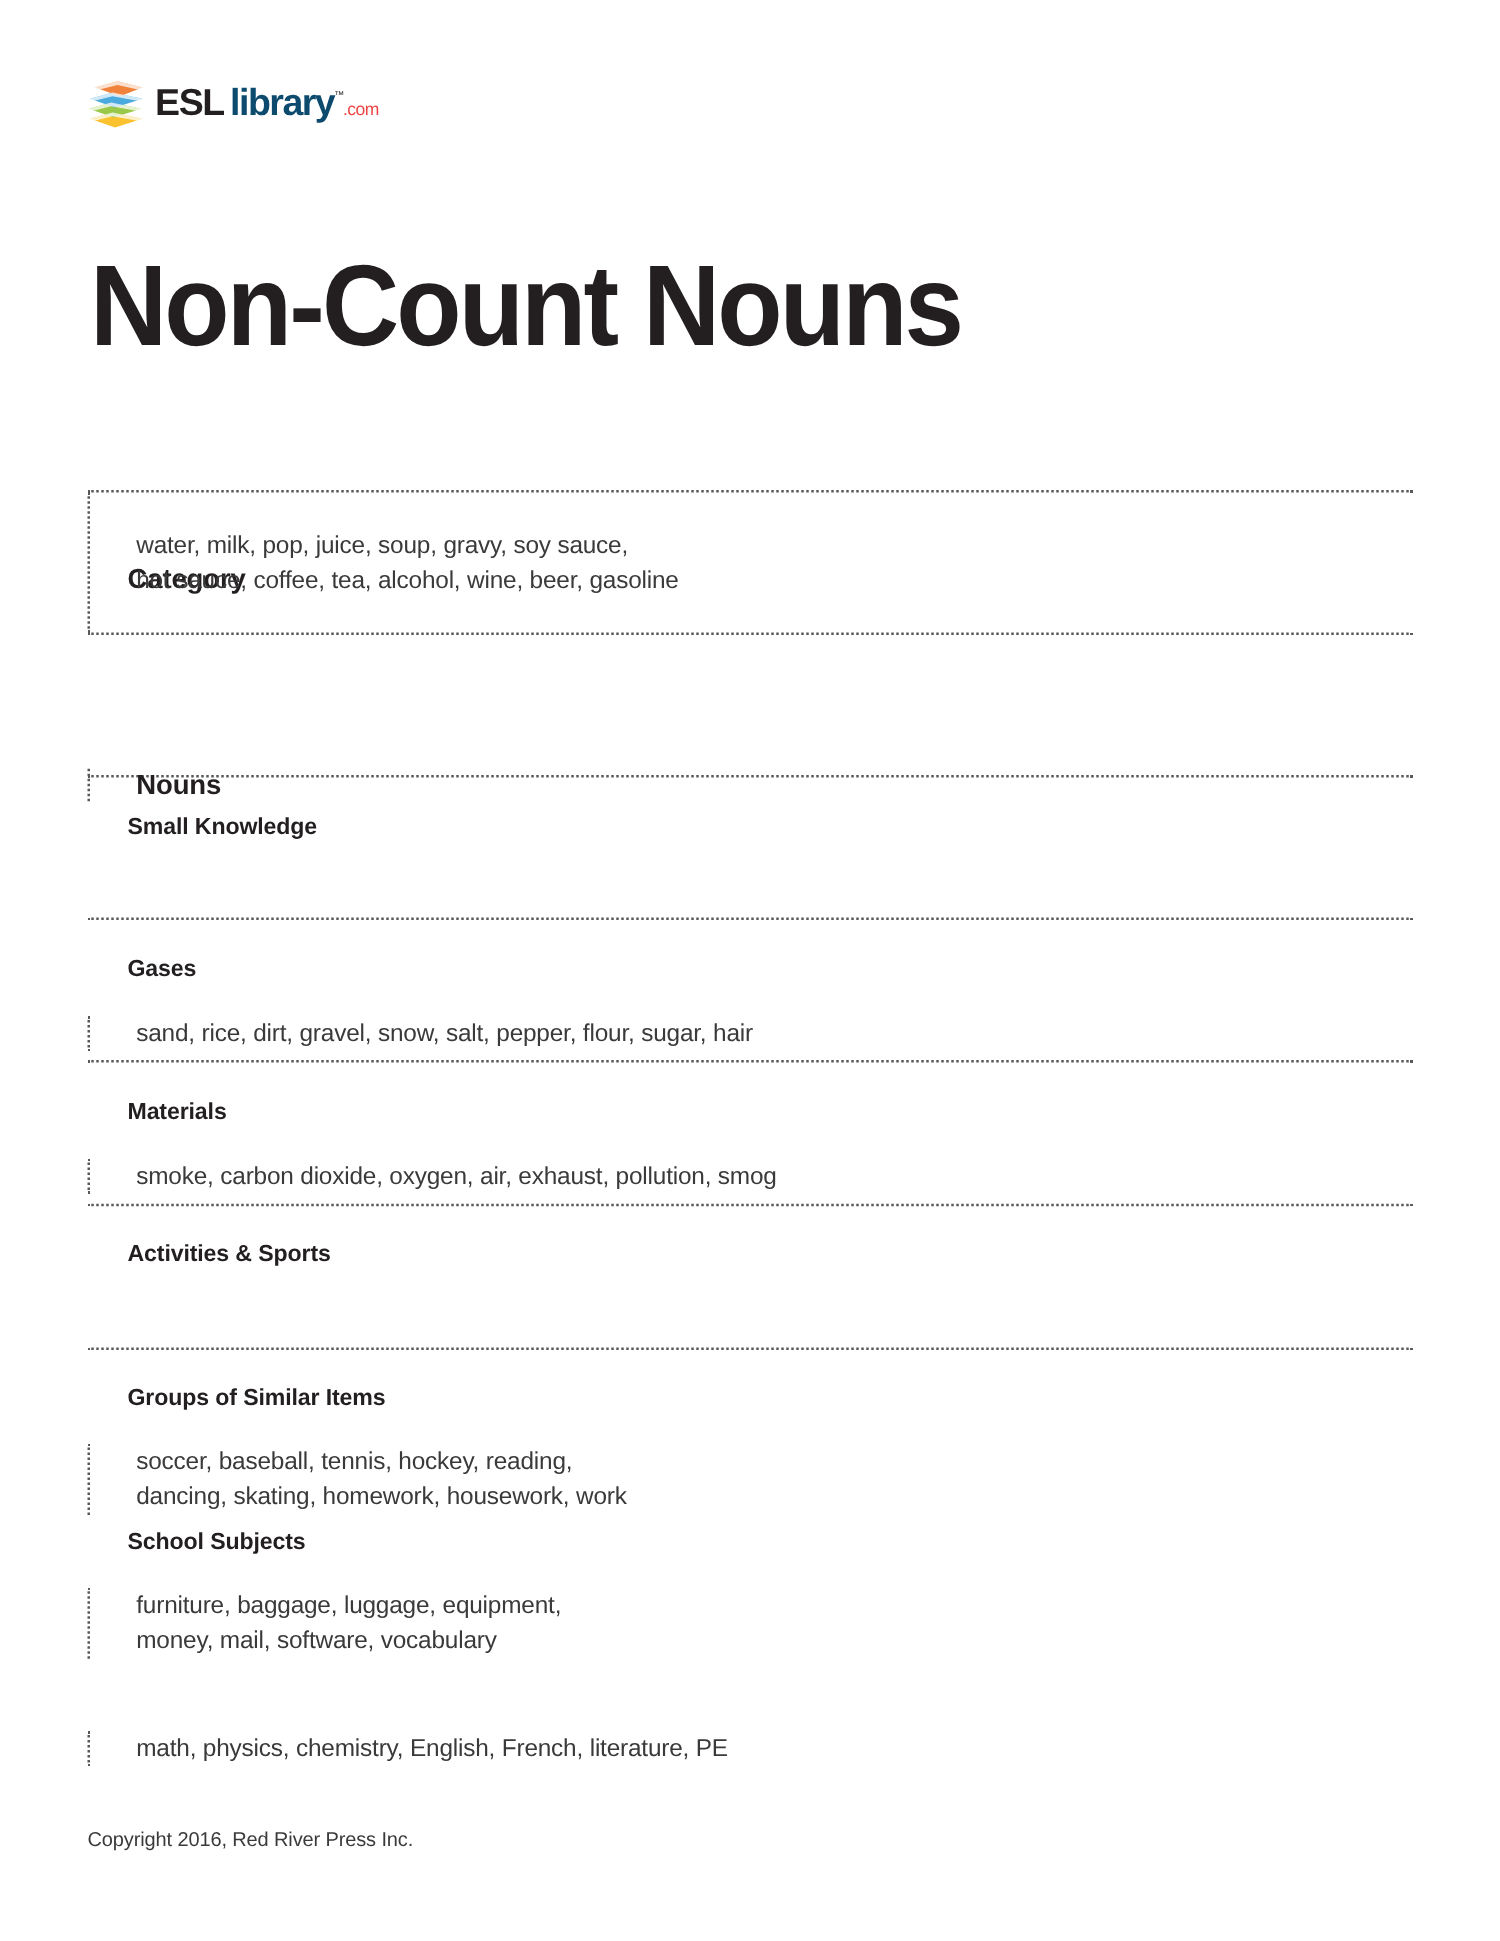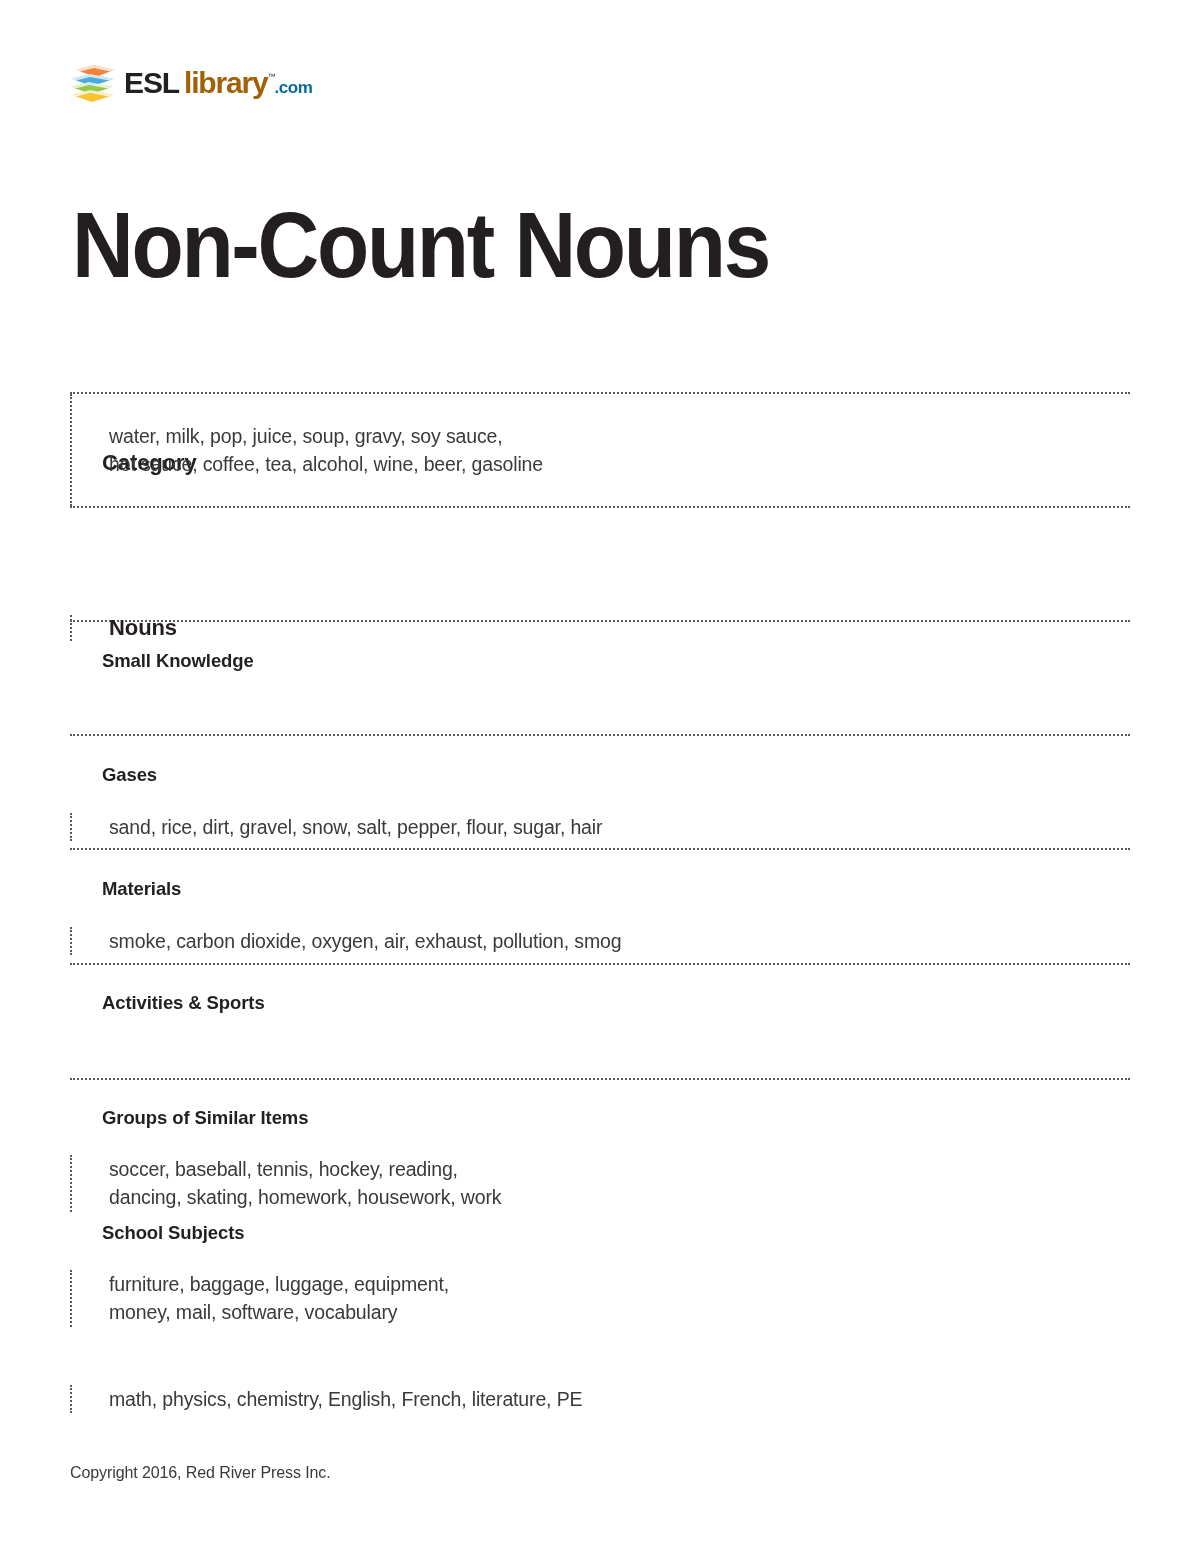--- a/index.html
+++ b/index.html
@@ -48,36 +48,36 @@
     font-weight: bold;
     font-size: 30px;
     letter-spacing: -1.1px;
     color: #231f20;
   }
   .logo-library {
     font-family: "Liberation Sans", sans-serif;
     font-weight: bold;
     font-size: 30px;
     letter-spacing: -1.2px;
-    color: #a16207;
+    color: #0c4a6e;
     margin-left: 5px;
   }
   .logo-tm {
     font-size: 8px;
     color: #231f20;
     position: relative;
     top: -14px;
     left: 0px;
   }
   .logo-dotcom {
     font-family: "Liberation Sans", sans-serif;
-    font-weight: bold;
-    font-size: 17px;
+    font-weight: normal;
+    font-size: 14px;
     letter-spacing: -0.4px;
-    color: #0369a1;
+    color: #ef4444;
     margin-left: -1px;
   }
 
   
   .page-title {
     position: absolute;
     left: 72px;
     top: 137px;
     font-family: "Liberation Sans Narrow", "Liberation Sans", sans-serif;
     font-weight: bold;

